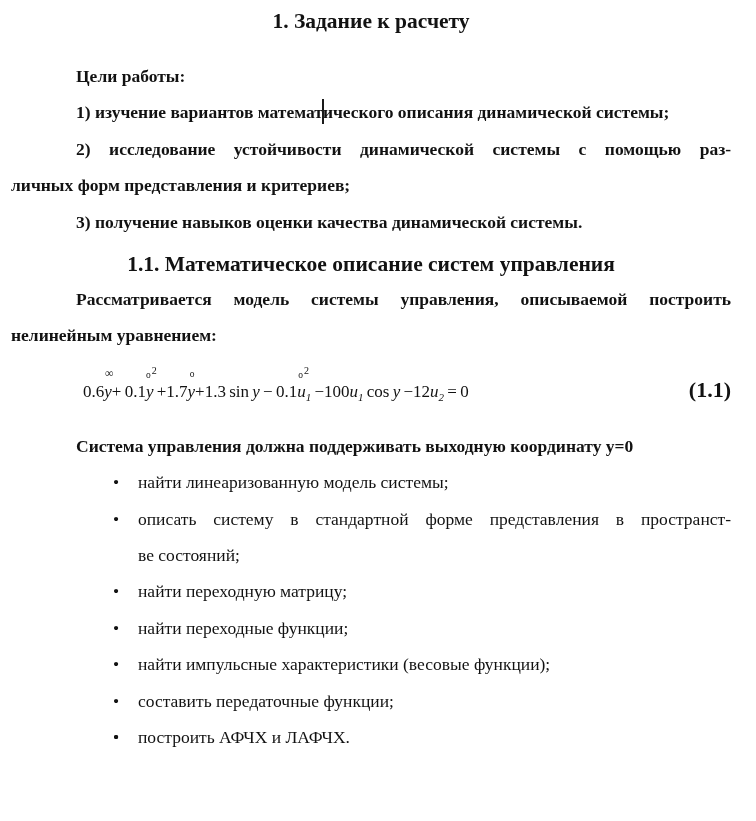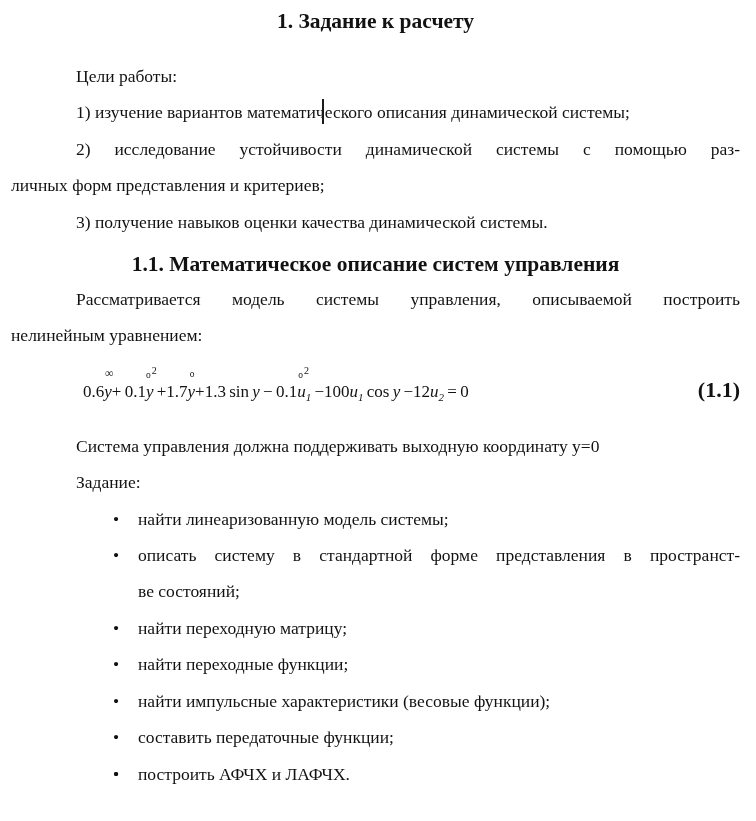--- a/index.html
+++ b/index.html
@@ -1,24 +1,24 @@
 <!DOCTYPE html>
 <html><head>
 <meta charset="utf-8">
 <style>
   html,body{margin:0;padding:0;background:#fff;}
   .page{
     position:relative;width:756px;height:821px;box-sizing:border-box;
-    padding:0 16px 0 11px;background:#ffffff;overflow:hidden;
+    padding:0 25px 0 11px;background:#ffffff;overflow:hidden;
     font-family:"Liberation Serif", serif;font-size:17.5px;line-height:36.4px;
     color:#121212;
   }
   .title{font-size:21.5px;font-weight:700;text-align:center;line-height:26px;margin:8px 0 24px;}
   .heading{font-size:21.5px;font-weight:700;text-align:center;line-height:30px;margin:9px 0 2px;}
-  .ln{margin:0;}
+  .ln{margin:0;font-weight:bold;}
   .ind{text-indent:65px;}
   .just{text-align:justify;text-align-last:justify;}
   
   .eq-row{display:flex;justify-content:space-between;align-items:baseline;
           margin:8px 0 0 72px;padding-top:17px;height:33px;line-height:22px;}
   .eqf{font-size:17px;white-space:nowrap;word-spacing:-1px;}
   .v{font-style:italic;}
   .stk{position:relative;display:inline-block;}
   .stk .over{position:absolute;top:-11px;left:50%;transform:translateX(-35%);
              font-size:9.5px;line-height:9px;font-style:normal;white-space:nowrap;}
@@ -62,21 +62,20 @@
       <span>0.1</span><span class="stk"><span class="over overu"><span>o</span><span class="oexp">2</span></span><span class="v">u</span><span class="ssub">1</span></span>
       <span>−</span><span>100</span><span class="v">u</span><span class="ssub">1</span>
       <span>cos</span>
       <span class="v">y</span>
       <span>−</span><span>12</span><span class="v">u</span><span class="ssub">2</span>
       <span>= 0</span></span>
     <span class="eq-num">(1.1)</span>
   </div>
 
   <div class="ln ind" style="margin-top:16px;">Система управления должна поддерживать выходную координату y=0</div>
-  <div class="ln ind">Задание:</div>
 
   <ul class="tasks">
     <li><span class="blt">•</span><span>найти линеаризованную модель системы;</span></li>
     <li>
         <span class="blt">•</span>
         <div class="just">описать систему в стандартной форме представления в пространст-</div>
         <div>ве состояний;</div>
       </li>
     <li><span class="blt">•</span><span>найти переходную матрицу;</span></li>
     <li><span class="blt">•</span><span>найти переходные функции;</span></li>

